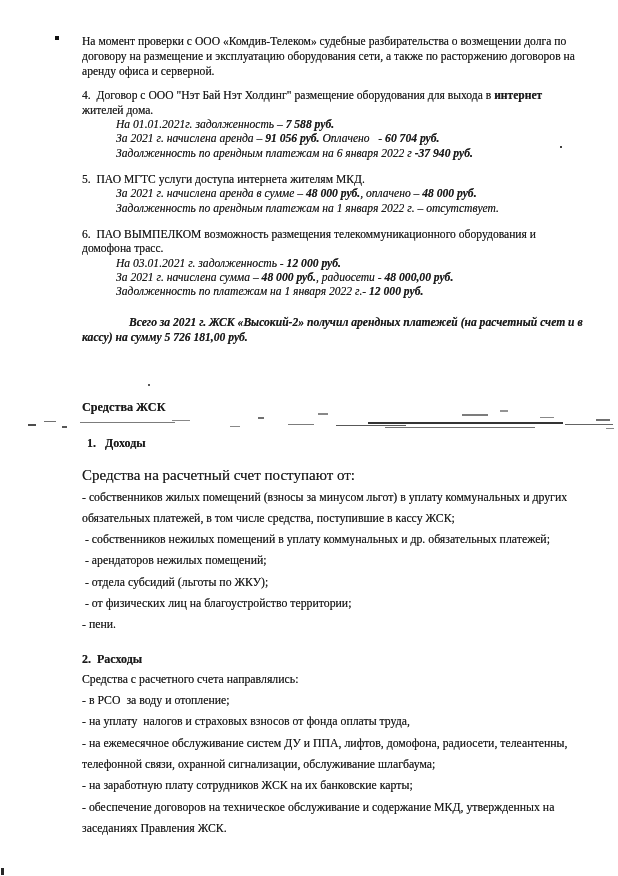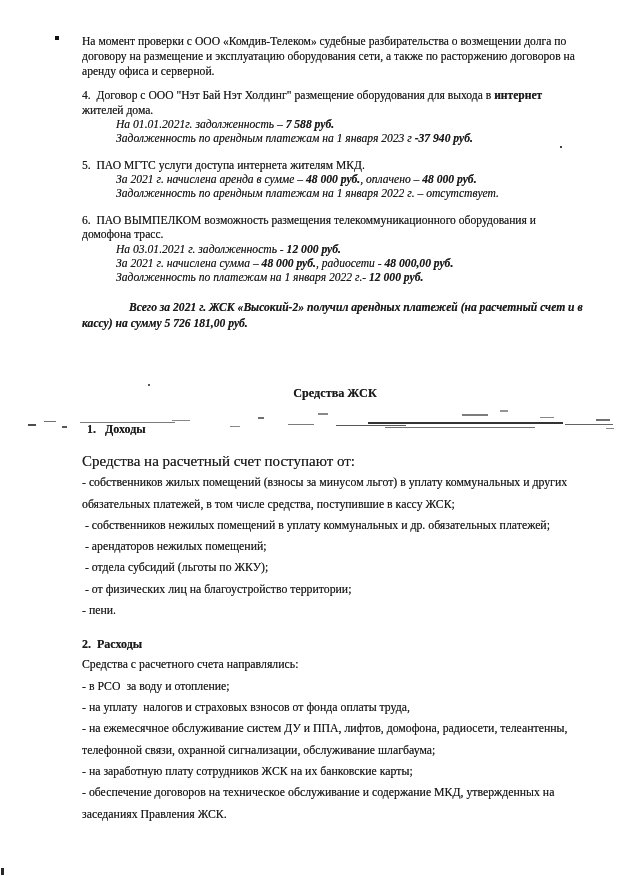--- a/index.html
+++ b/index.html
@@ -11,40 +11,41 @@
   }
   .content{position:absolute;left:82px;top:34px;width:506px;}
   p{margin:0;}
   .p-top{font-size:11.6px;line-height:15px;}
   .item-head{font-size:11.6px;line-height:14.6px;margin-top:10px;}
   .blockline{display:block;}
   .detail{font-size:11.6px;line-height:14.2px;margin-left:34px;font-style:italic;}
   .mt12{margin-top:12px;}
   b{font-weight:bold;}
   .summary{font-size:11.6px;line-height:15.2px;font-weight:bold;font-style:italic;text-indent:47px;margin-top:15px;}
-  .sec-title{font-size:12.2px;font-weight:bold;text-align:center;margin-top:55px;}
+  .sec-title{font-size:12.2px;font-weight:bold;margin-top:55px;}
   .sub-head{font-size:12px;font-weight:bold;margin-top:21px;margin-left:5px;position:relative;}
   .list-intro{font-size:15px;margin-top:14px;line-height:21.5px;}
   .list p{font-size:11.8px;line-height:21.3px;}
   .exp-head{font-size:12px;font-weight:bold;margin-top:16px;}
   .exp-intro{font-size:11.8px;margin-top:2px;line-height:21.5px;}
   .artifact{position:absolute;background:#111;}
 </style>
 </head>
 <body>
 
 <div class="page">
 
   <div class="content">
 
     <p class="p-top">На момент проверки с ООО «Комдив-Телеком»  судебные разбирательства о возмещении долга по договору на размещение и эксплуатацию оборудования сети, а также по расторжению договоров на аренду офиса и серверной.</p>
 
     <p class="item-head"><span>4.&nbsp; Договор с ООО "Нэт Бай Нэт Холдинг" размещение оборудования для выхода в </span><b>интернет</b><span class="blockline">жителей дома.</span></p>
     <p class="detail"><span>На 01.01.2021г. задолженность – </span><b>7 588 руб.</b></p>
-    <p class="detail"><span>Задолженность по арендным платежам на 1 января 2023 г </span><b>-37 940 руб.</b></p>
+    <p class="detail"><span>За 2021 г. начислена аренда – </span><b>91 056 руб.</b><span> Оплачено&nbsp;&nbsp; - </span><b>60 704 руб.</b></p>
+    <p class="detail"><span>Задолженность по арендным платежам на 6 января 2022 г </span><b>-37 940 руб.</b></p>
 
     <p class="item-head mt12">5.&nbsp; ПАО МГТС услуги доступа интернета жителям МКД.</p>
     <p class="detail"><span>За 2021 г. начислена аренда в сумме – </span><b>48 000 руб.</b><span>, оплачено – </span><b>48 000 руб.</b></p>
     <p class="detail">Задолженность по арендным платежам на 1 января 2022 г. – отсутствует.</p>
 
     <p class="item-head mt12">
         <span class="blockline">6.&nbsp; ПАО ВЫМПЕЛКОМ возможность размещения телекоммуникационного оборудования и</span>
         <span class="blockline">домофона трасс.</span>
       </p>
     <p class="detail"><span>На 03.01.2021 г. задолженность - </span><b>12 000 руб.</b></p>

